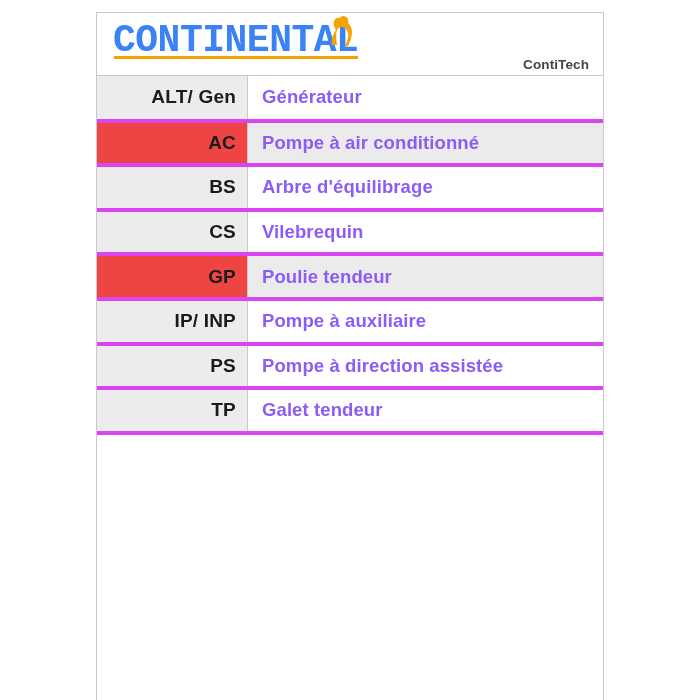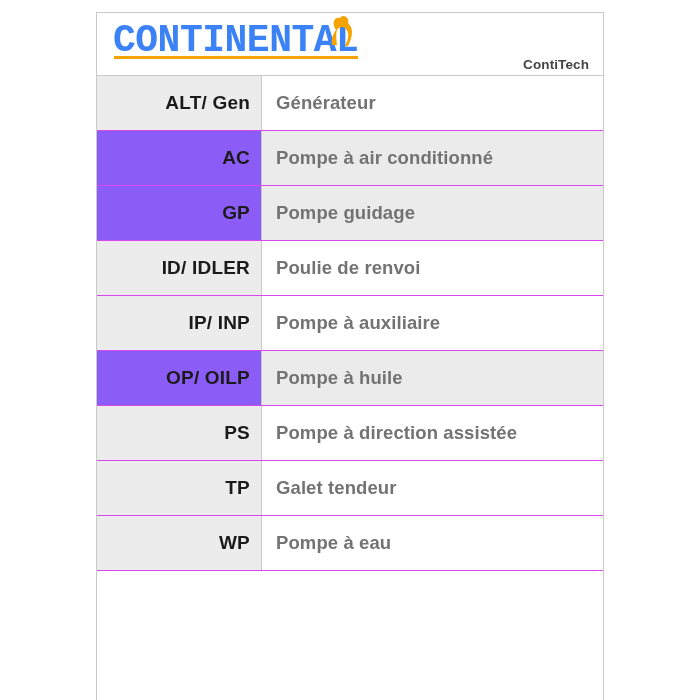--- a/index.html
+++ b/index.html
@@ -82,48 +82,48 @@
   
   .table {
     border-collapse: collapse;
     width: 100%;
     table-layout: fixed;
   }
   .table tr {
     height: 44.6px;
   }
   .table td {
-    border-bottom: 1px solid #d946ef;
-    padding: 16px;
+    border-bottom: 4px solid #d946ef;
+    padding: 2px;
     vertical-align: middle;
   }
   td.abbr {
     width: 137px;
     border-right: 1px solid #c9c9c9;
     background: #ececec;
     text-align: right;
     padding-right: 11px;
     font-size: 19px;
     font-weight: bold;
     color: #1b1b1b;
     letter-spacing: 0.2px;
   }
   td.desc {
     background: #ffffff;
     padding-left: 14px;
     font-size: 18.5px;
     font-weight: bold;
-    color: #737373;
+    color: #8b5cf6;
     letter-spacing: 0.1px;
   }
   tr.shaded td.desc {
     background: #ebebeb;
   }
   tr.shaded td.abbr {
-    background: #8b5cf6;
+    background: #ef4444;
   }
 </style>
 </head>
 <body>
 
 <div class="page">
   <div class="sheet">
 
     <div class="header">
       <div class="logo-wrap">
@@ -139,45 +139,41 @@
     <table class="table">
       <tbody>
         <tr>
           <td class="abbr">ALT/ Gen</td>
           <td class="desc">Générateur</td>
         </tr>
         <tr class="shaded">
           <td class="abbr">AC</td>
           <td class="desc">Pompe à air conditionné</td>
         </tr>
+        <tr>
+          <td class="abbr">BS</td>
+          <td class="desc">Arbre d'équilibrage</td>
+        </tr>
+        <tr>
+          <td class="abbr">CS</td>
+          <td class="desc">Vilebrequin</td>
+        </tr>
         <tr class="shaded">
           <td class="abbr">GP</td>
-          <td class="desc">Pompe guidage</td>
-        </tr>
-        <tr>
-          <td class="abbr">ID/ IDLER</td>
-          <td class="desc">Poulie de renvoi</td>
+          <td class="desc">Poulie tendeur</td>
         </tr>
         <tr>
           <td class="abbr">IP/ INP</td>
           <td class="desc">Pompe à auxiliaire</td>
-        </tr>
-        <tr class="shaded">
-          <td class="abbr">OP/ OILP</td>
-          <td class="desc">Pompe à huile</td>
         </tr>
         <tr>
           <td class="abbr">PS</td>
           <td class="desc">Pompe à direction assistée</td>
         </tr>
         <tr>
           <td class="abbr">TP</td>
           <td class="desc">Galet tendeur</td>
         </tr>
-        <tr>
-          <td class="abbr">WP</td>
-          <td class="desc">Pompe à eau</td>
-        </tr>
       </tbody>
     </table>
 
   </div>
 </div>
 
 </body></html>

